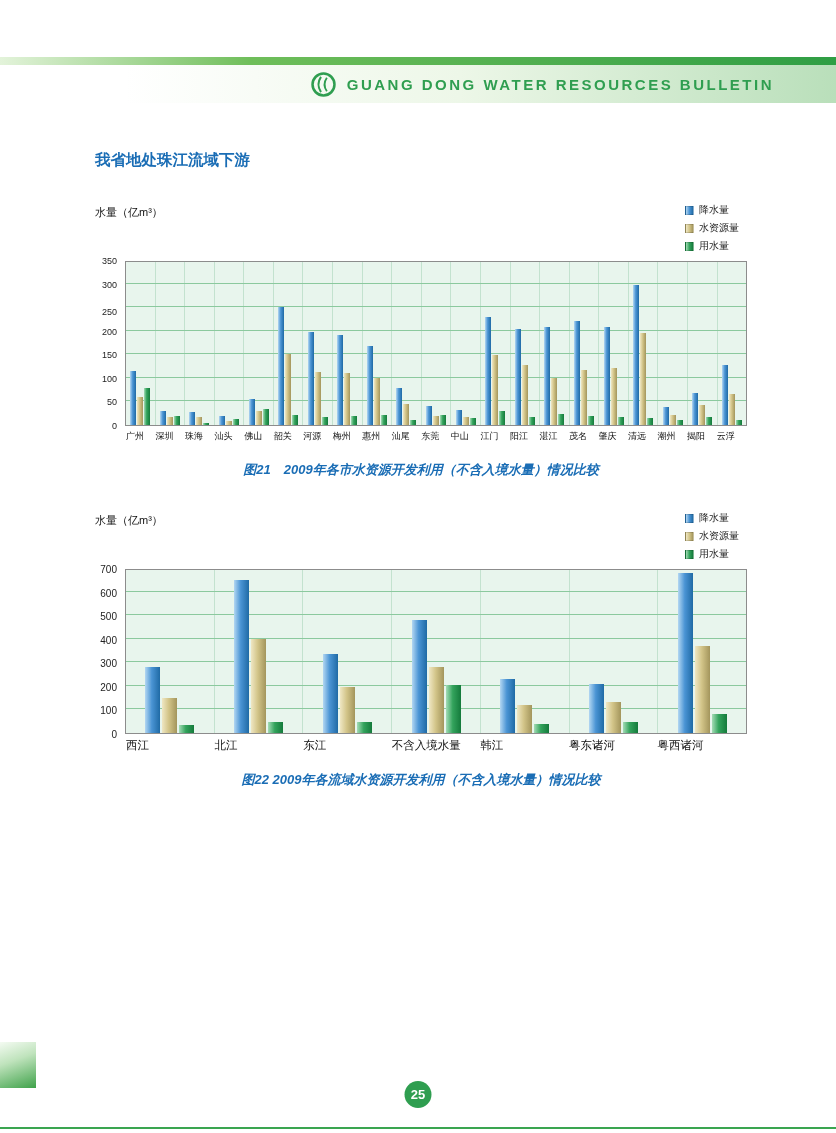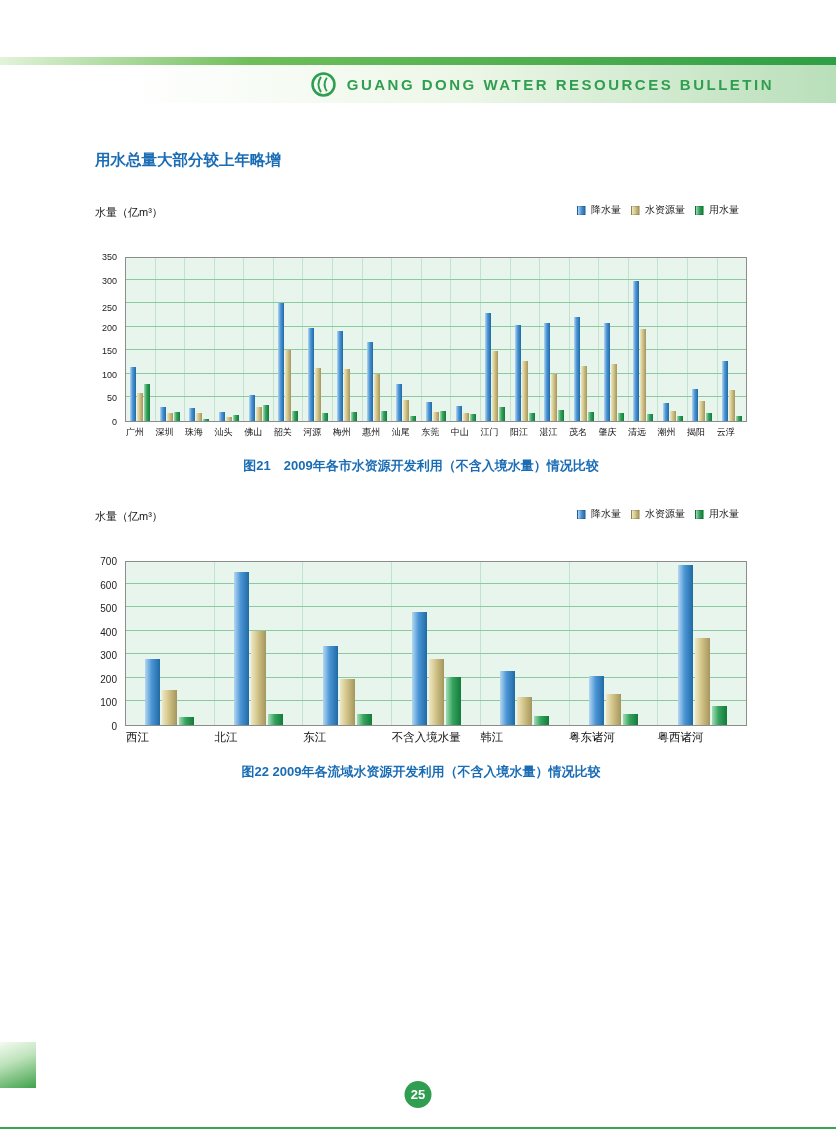--- a/index.html
+++ b/index.html
@@ -22,40 +22,40 @@
 
   
   .content { position:absolute; left:95px; top:150px; width:652px; }
   .section-title { color:#1a6db5; font-size:15.5px; font-weight:bold; margin-bottom:16px; }
   .body-text { font-size:13.5px; line-height:25px; text-align:justify; text-indent:2em; color:#1b1b1b; }
 
   
   .chart-block { margin-top:32px; }
   .chart-head { display:flex; justify-content:space-between; align-items:flex-start; margin-bottom:8px; min-height:46px; }
   .ylabel { font-size:11px; color:#111; padding-top:2px; }
-  .legend { display:flex; flex-direction:row; gap:10px; margin-right:8px; }
+  .legend { display:flex; flex-direction:column; gap:4px; margin-right:8px; }
   .legend-item { display:flex; align-items:center; gap:5px; font-size:10px; color:#222; }
   .legend-swatch { width:9px; height:9px; display:inline-block; border:1px solid rgba(0,0,0,.15); }
   .plot-row { display:flex; }
   .yticks { position:relative; width:30px; height:165px; flex:0 0 30px; }
   .ytick { position:absolute; right:8px; transform:translateY(50%); font-size:9px; color:#222; }
   .chart2 .ytick { font-size:10px; }
   .plot {
     position:relative; flex:1; height:165px; background:#e8f5ed;
     border:1px solid #8c8c8c; display:flex; align-items:flex-end;
   }
   .gridline { position:absolute; left:0; right:0; height:1px; background:#8bc99e; z-index:0; }
   .bar-group { flex:1; height:100%; display:flex; align-items:flex-end; justify-content:center; gap:1px; }
   .chart2 .bar-group { gap:2px; }
   .bar-group + .bar-group { border-left:1px solid rgba(150,205,170,.45); }
   .bar { position:relative; z-index:1; }
   .xlabels { display:flex; margin-left:31px; margin-right:1px; margin-top:4px; }
   .xlabel { flex:1; text-align:left; font-size:9px; color:#111; white-space:nowrap; }
   .chart2 .xlabel { font-size:11.5px; }
-  .chart-caption { text-align:center; color:#1a6db5; font-size:13px; font-weight:bold; margin-top:18px; }
+  .chart-caption { text-align:center; color:#1a6db5; font-size:13px; font-weight:bold; margin-top:18px;font-style:italic; }
 
   
   .corner-accent { position:absolute; left:0; bottom:45px; width:36px; height:46px;
     background:linear-gradient(160deg,#f4fbf2 0%,#bfe3bc 40%,#3fa24a 100%); }
   .page-badge { position:absolute; left:50%; transform:translateX(-50%); bottom:25px;
     width:27px; height:27px; border-radius:50%; background:#2f9e50; color:#fff;
     display:flex; align-items:center; justify-content:center; font-size:13px; font-weight:bold; }
   .bottom-rule { position:absolute; left:0; right:0; bottom:4px; height:2px; background:#3aa550; }
 </style>
 </head>
@@ -69,21 +69,21 @@
       <svg width="27" height="27" viewBox="0 0 32 32">
         <circle cx="16" cy="16" r="13" fill="none" stroke="#2f9e50" stroke-width="3"></circle>
         <path d="M13 7 C 9 13, 9 19, 13 25" fill="none" stroke="#2f9e50" stroke-width="2.4"></path>
         <path d="M20 8 C 16.5 13, 16.5 19, 20 24" fill="none" stroke="#2f9e50" stroke-width="2.2"></path>
       </svg>
       <div class="header-title">GUANG DONG WATER RESOURCES BULLETIN</div>
     </div>
   </header>
 
   <main class="content">
-    <h2 class="section-title">用水总量大部分较上年略增</h2>
+    <h2 class="section-title">我省地处珠江流域下游</h2>
 
     <section class="chart-block">
       <div class="chart-head">
         <div class="ylabel">水量（亿m³）</div>
         <div class="legend">
             <div class="legend-item">
               <span class="legend-swatch" style="background: linear-gradient(90deg, rgb(179, 215, 242), rgb(74, 148, 212) 50%, rgb(31, 106, 165));"></span>
               <span>降水量</span>
             </div>
             <div class="legend-item">

